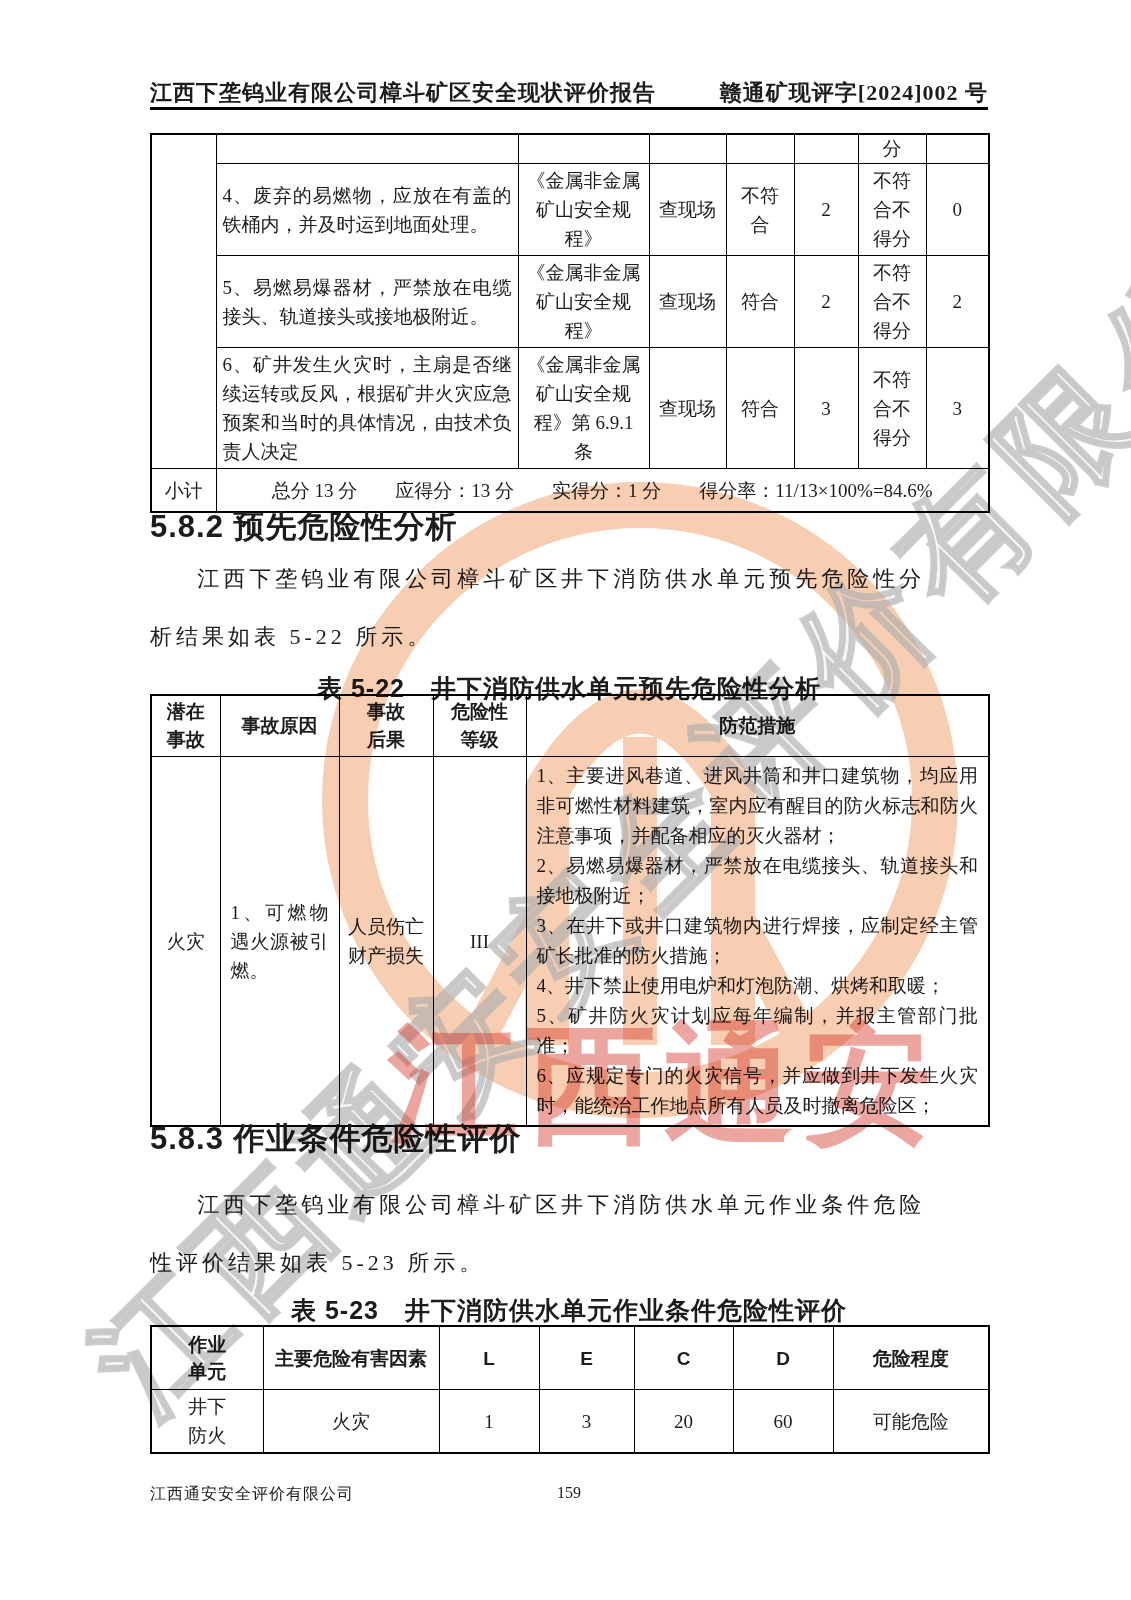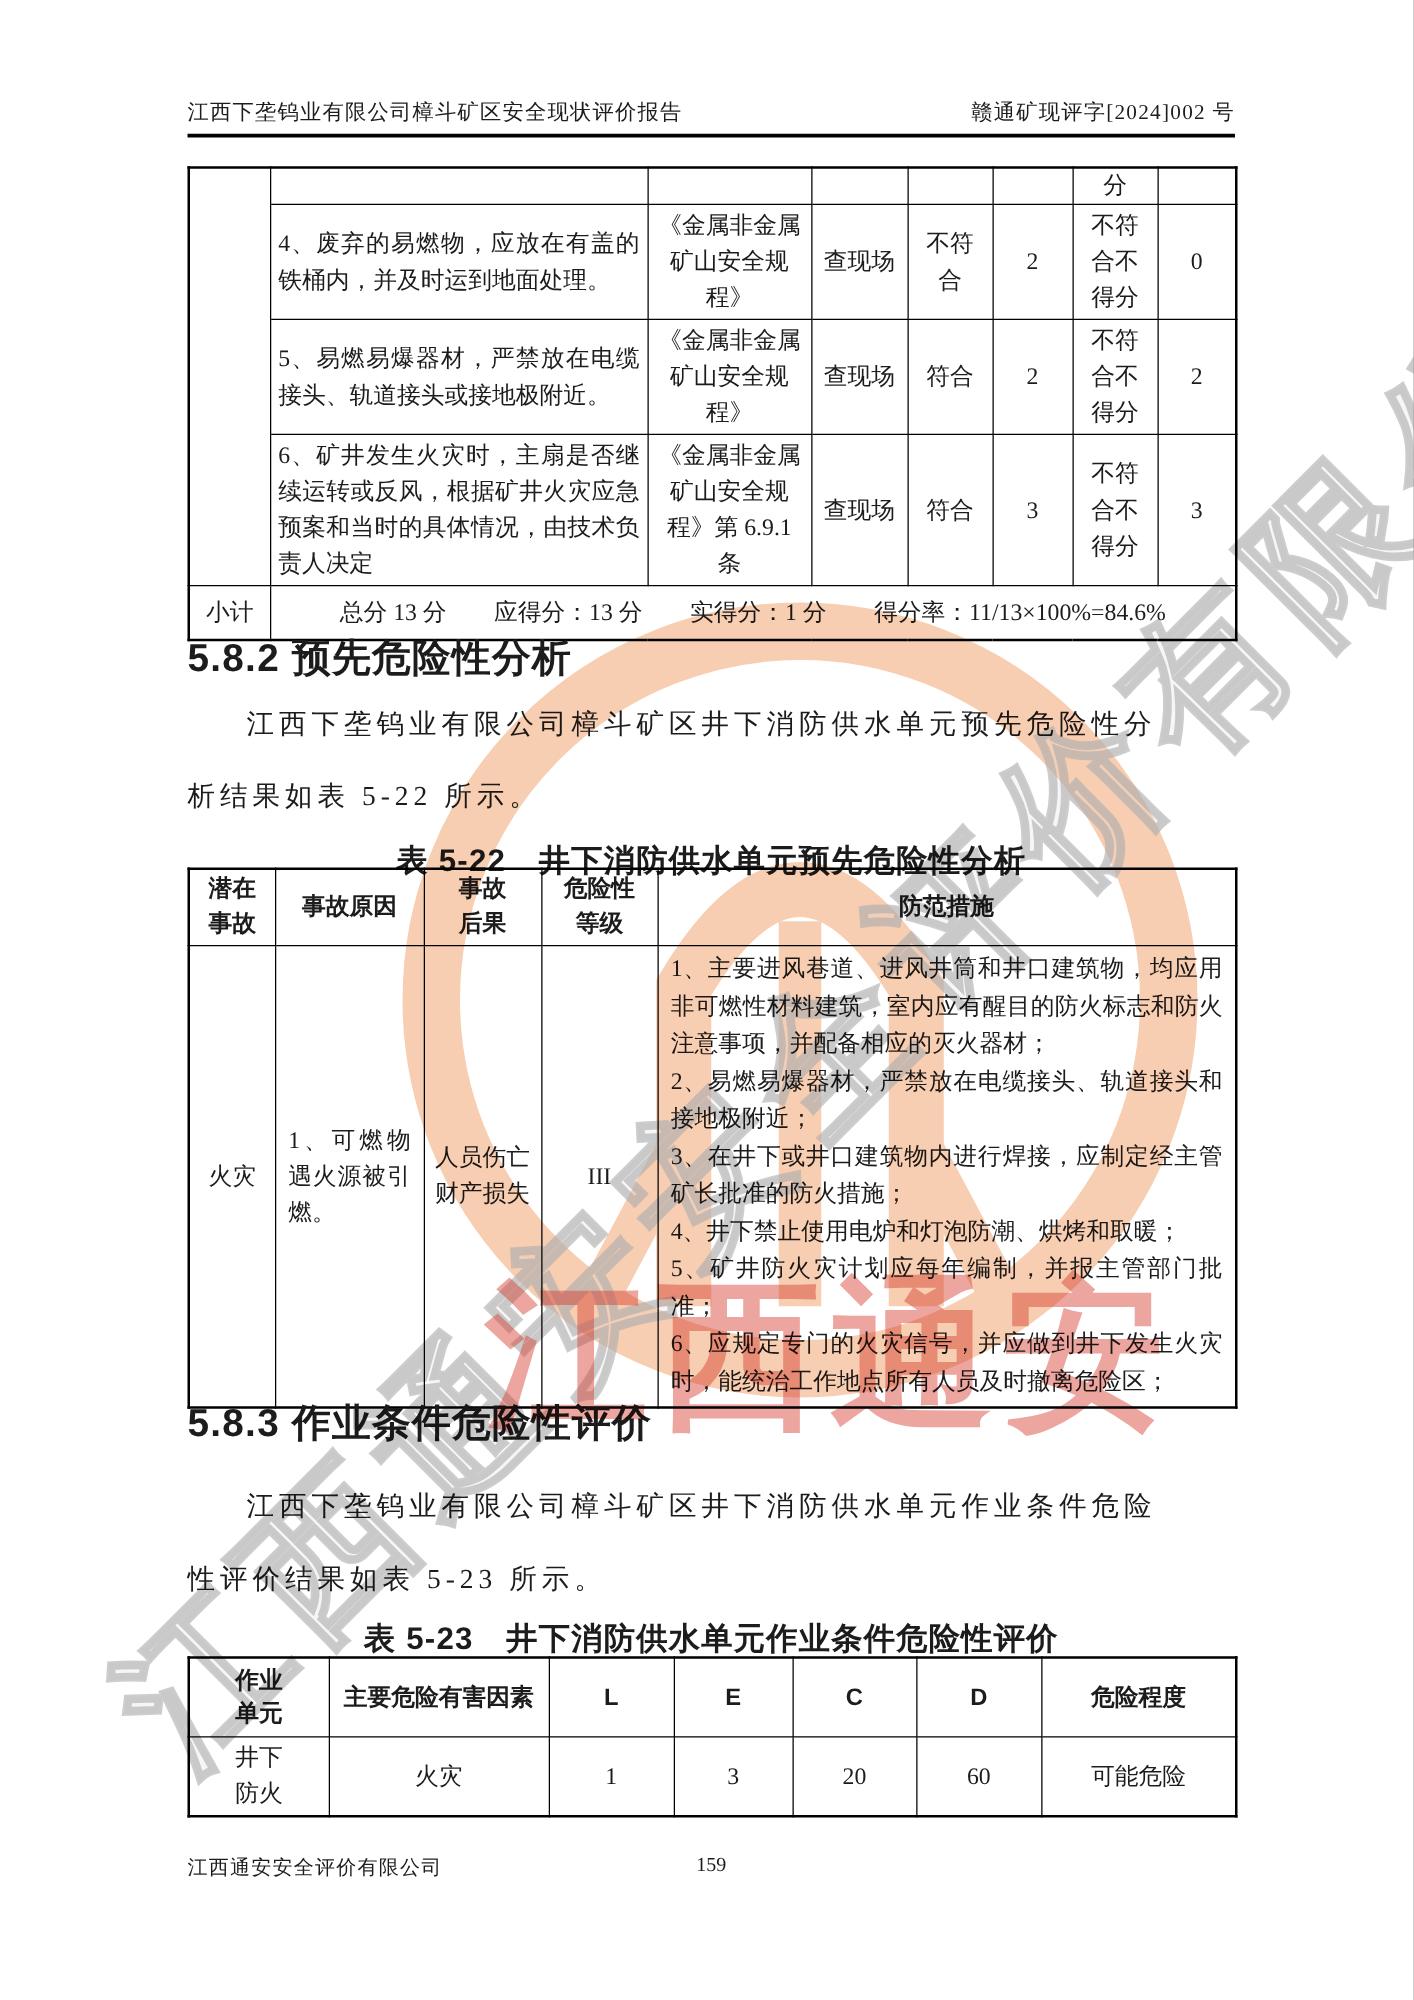--- a/index.html
+++ b/index.html
@@ -8,21 +8,21 @@
     width:1131px;height:1600px;
     background:#ffffff;
     overflow:hidden;
     font-family:"Liberation Serif",serif;
     color:#1c1c1c;
   }
   
   .hdr{
     position:absolute;left:150px;top:78px;width:838px;
     display:flex;justify-content:space-between;align-items:flex-end;
-    font-size:17px;font-weight:400;letter-spacing:1px;
+    font-size:22px;font-weight:700;letter-spacing:1px;
   }
   .hdr-rule{
     position:absolute;left:150px;top:107px;width:838px;height:0;
     border-bottom:3px solid #000;
   }
   
   table{border-collapse:collapse;table-layout:fixed;background:transparent;}
   .doc-table{position:absolute;left:150px;width:838px;border:2px solid #000;}
   .doc-table td{border:1px solid #000;vertical-align:middle;padding:2px 6px;
     font-size:19px;line-height:29px;text-align:center;overflow:hidden;}

